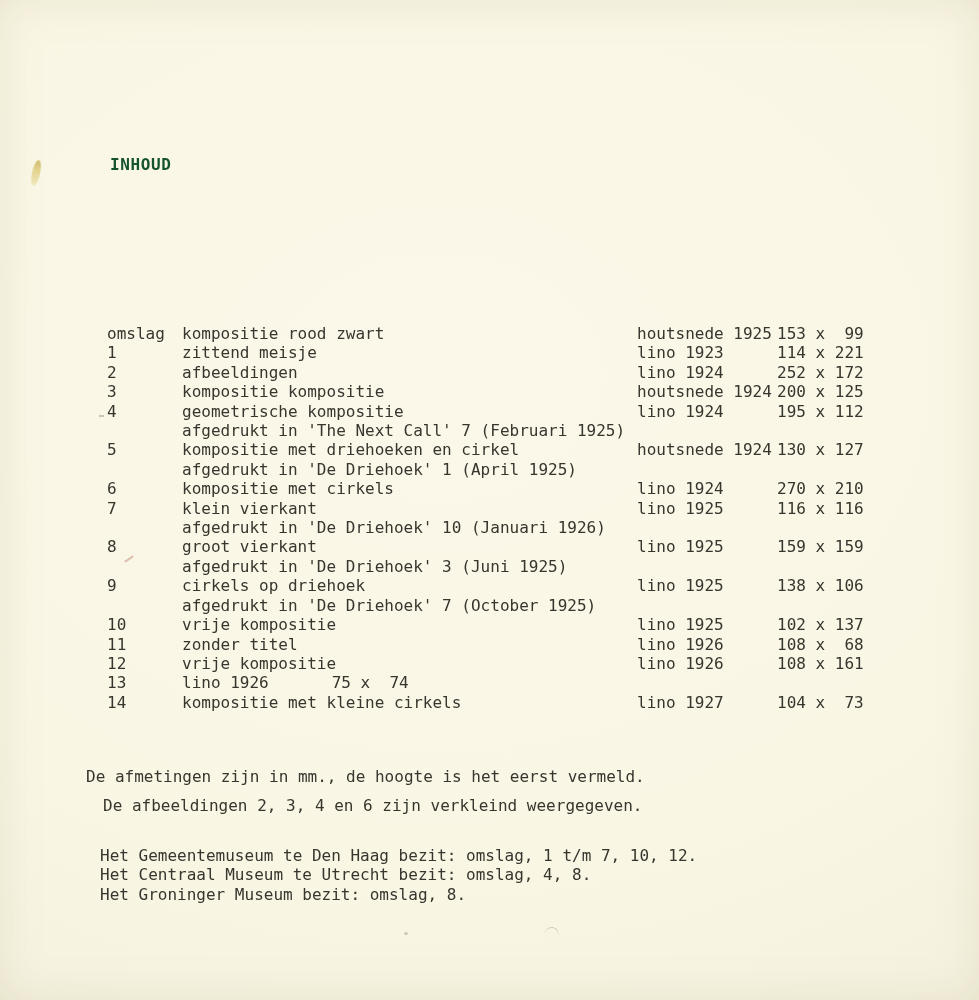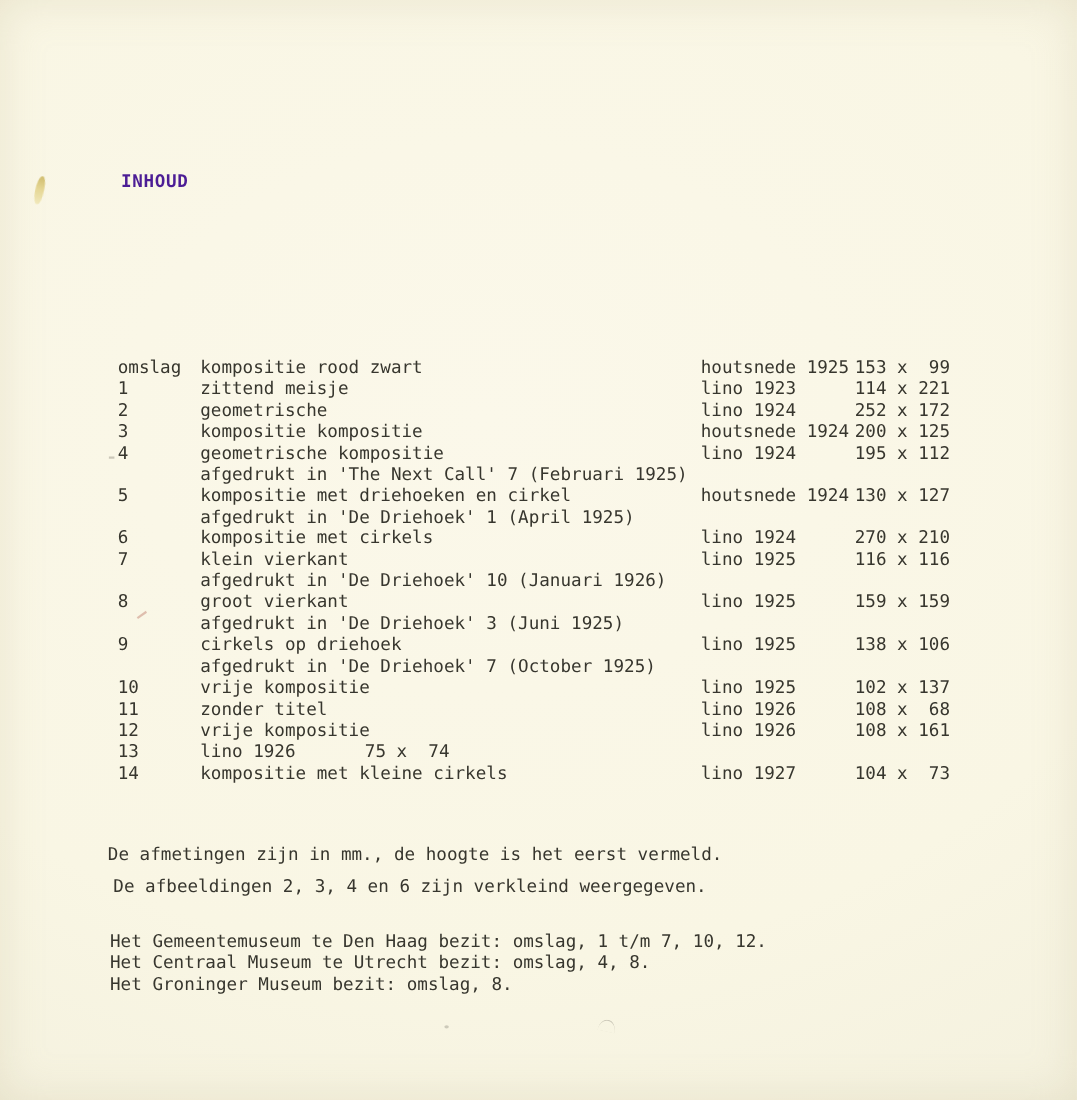--- a/index.html
+++ b/index.html
@@ -25,21 +25,21 @@
   }
 
   
   .heading {
     position: absolute;
     left: 110px;
     top: 131px;
     font-size: 16px;
     letter-spacing: 0.6px;
     font-weight: bold;
-    color: #4c1d95;
+    color: #14532d;
     white-space: nowrap;
     margin-top: 24px;
   }
 
   
   .catalog {
     position: absolute;
     left: 107px;
     top: 324px;
     width: 783px;
@@ -70,21 +70,21 @@
   }
   .c-dims {
     flex: 0 0 113px;
     width: 113px;
     white-space: pre;
   }
 
   
   .note-line-1 {
     position: absolute;
-    left: 98px;
+    left: 86px;
     top: 751px;
     white-space: nowrap;
   }
   .note-line-2 {
     position: absolute;
     left: 103px;
     top: 780px;
     white-space: nowrap;
   }
 
@@ -183,21 +183,21 @@
       <span class="c-title">
           <span class="t-line">zittend meisje</span>
         </span>
       <span class="c-tech">lino 1923</span>
       <span class="c-dims">114 x 221</span>
     </div>
 
     <div class="row">
       <span class="c-num">2</span>
       <span class="c-title">
-          <span class="t-line">geometrische</span>
+          <span class="t-line">afbeeldingen</span>
         </span>
       <span class="c-tech">lino 1924</span>
       <span class="c-dims">252 x 172</span>
     </div>
 
     <div class="row">
       <span class="c-num">3</span>
       <span class="c-title">
           <span class="t-line">kompositie kompositie</span>
         </span>

